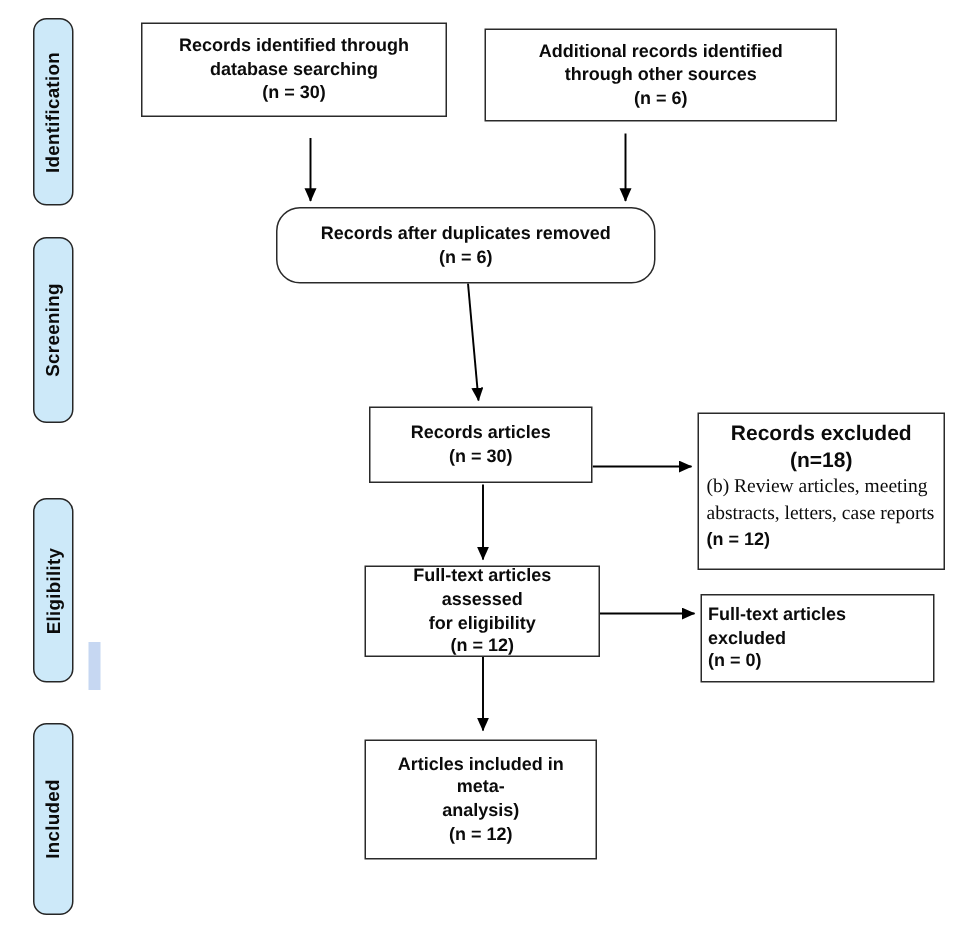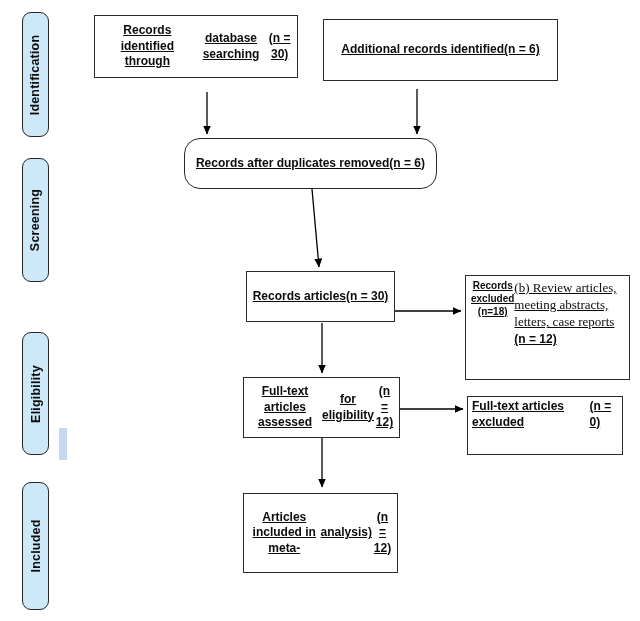--- a/index.html
+++ b/index.html
@@ -61,43 +61,42 @@
     background: var(--artifact-fill);
     z-index: 2;
   }
 
   
   .fbox {
     position: absolute;
     background: #ffffff;
     border: 1.5px solid var(--box-border);
     display: flex;
-    flex-direction: row;
+    flex-direction: column;
     align-items: center;
     justify-content: center;
     text-align: center;
     font-size: 12px;
     font-weight: bold;
     line-height: 1.3;
     z-index: 2;
     padding: 2px 4px;
-    text-decoration: underline;
   }
   .b1 { left: 94px;  top: 15px;  width: 204px; height: 63px; }
   .b2 { left: 323px; top: 19px;  width: 235px; height: 62px; }
   .b3 { left: 184px; top: 138px; width: 253px; height: 51px; border-radius: 16px; }
   .b4 { left: 246px; top: 271px; width: 149px; height: 51px; }
   .b5 { left: 465px; top: 275px; width: 165px; height: 105px; align-items: stretch; justify-content: flex-start; padding: 3px 5px 2px 5px; }
   .b6 { left: 243px; top: 377px; width: 157px; height: 61px; }
   .b7 { left: 467px; top: 396px; width: 156px; height: 59px; align-items: flex-start; text-align: left; }
   .b8 { left: 243px; top: 493px; width: 155px; height: 80px; }
 
   .excl-head {
     text-align: center;
-    font-size: 10px;
+    font-size: 14px;
     font-weight: bold;
   }
   .excl-item {
     margin: 0;
     text-align: left;
     font-family: "Liberation Serif", serif;
     font-weight: normal;
     font-size: 13px;
     line-height: 1.32;
   }
@@ -143,20 +142,21 @@
   <div class="artifact"></div>
 
   <div class="fbox b1">
     <span>Records identified through</span>
     <span>database searching</span>
     <span>(n = 30)</span>
   </div>
 
   <div class="fbox b2">
     <span>Additional records identified</span>
+    <span>through other sources</span>
     <span>(n = 6)</span>
   </div>
 
   <div class="fbox b3">
     <span>Records after duplicates removed</span>
     <span>(n = 6)</span>
   </div>
 
   <div class="fbox b4">
     <span>Records articles</span>

